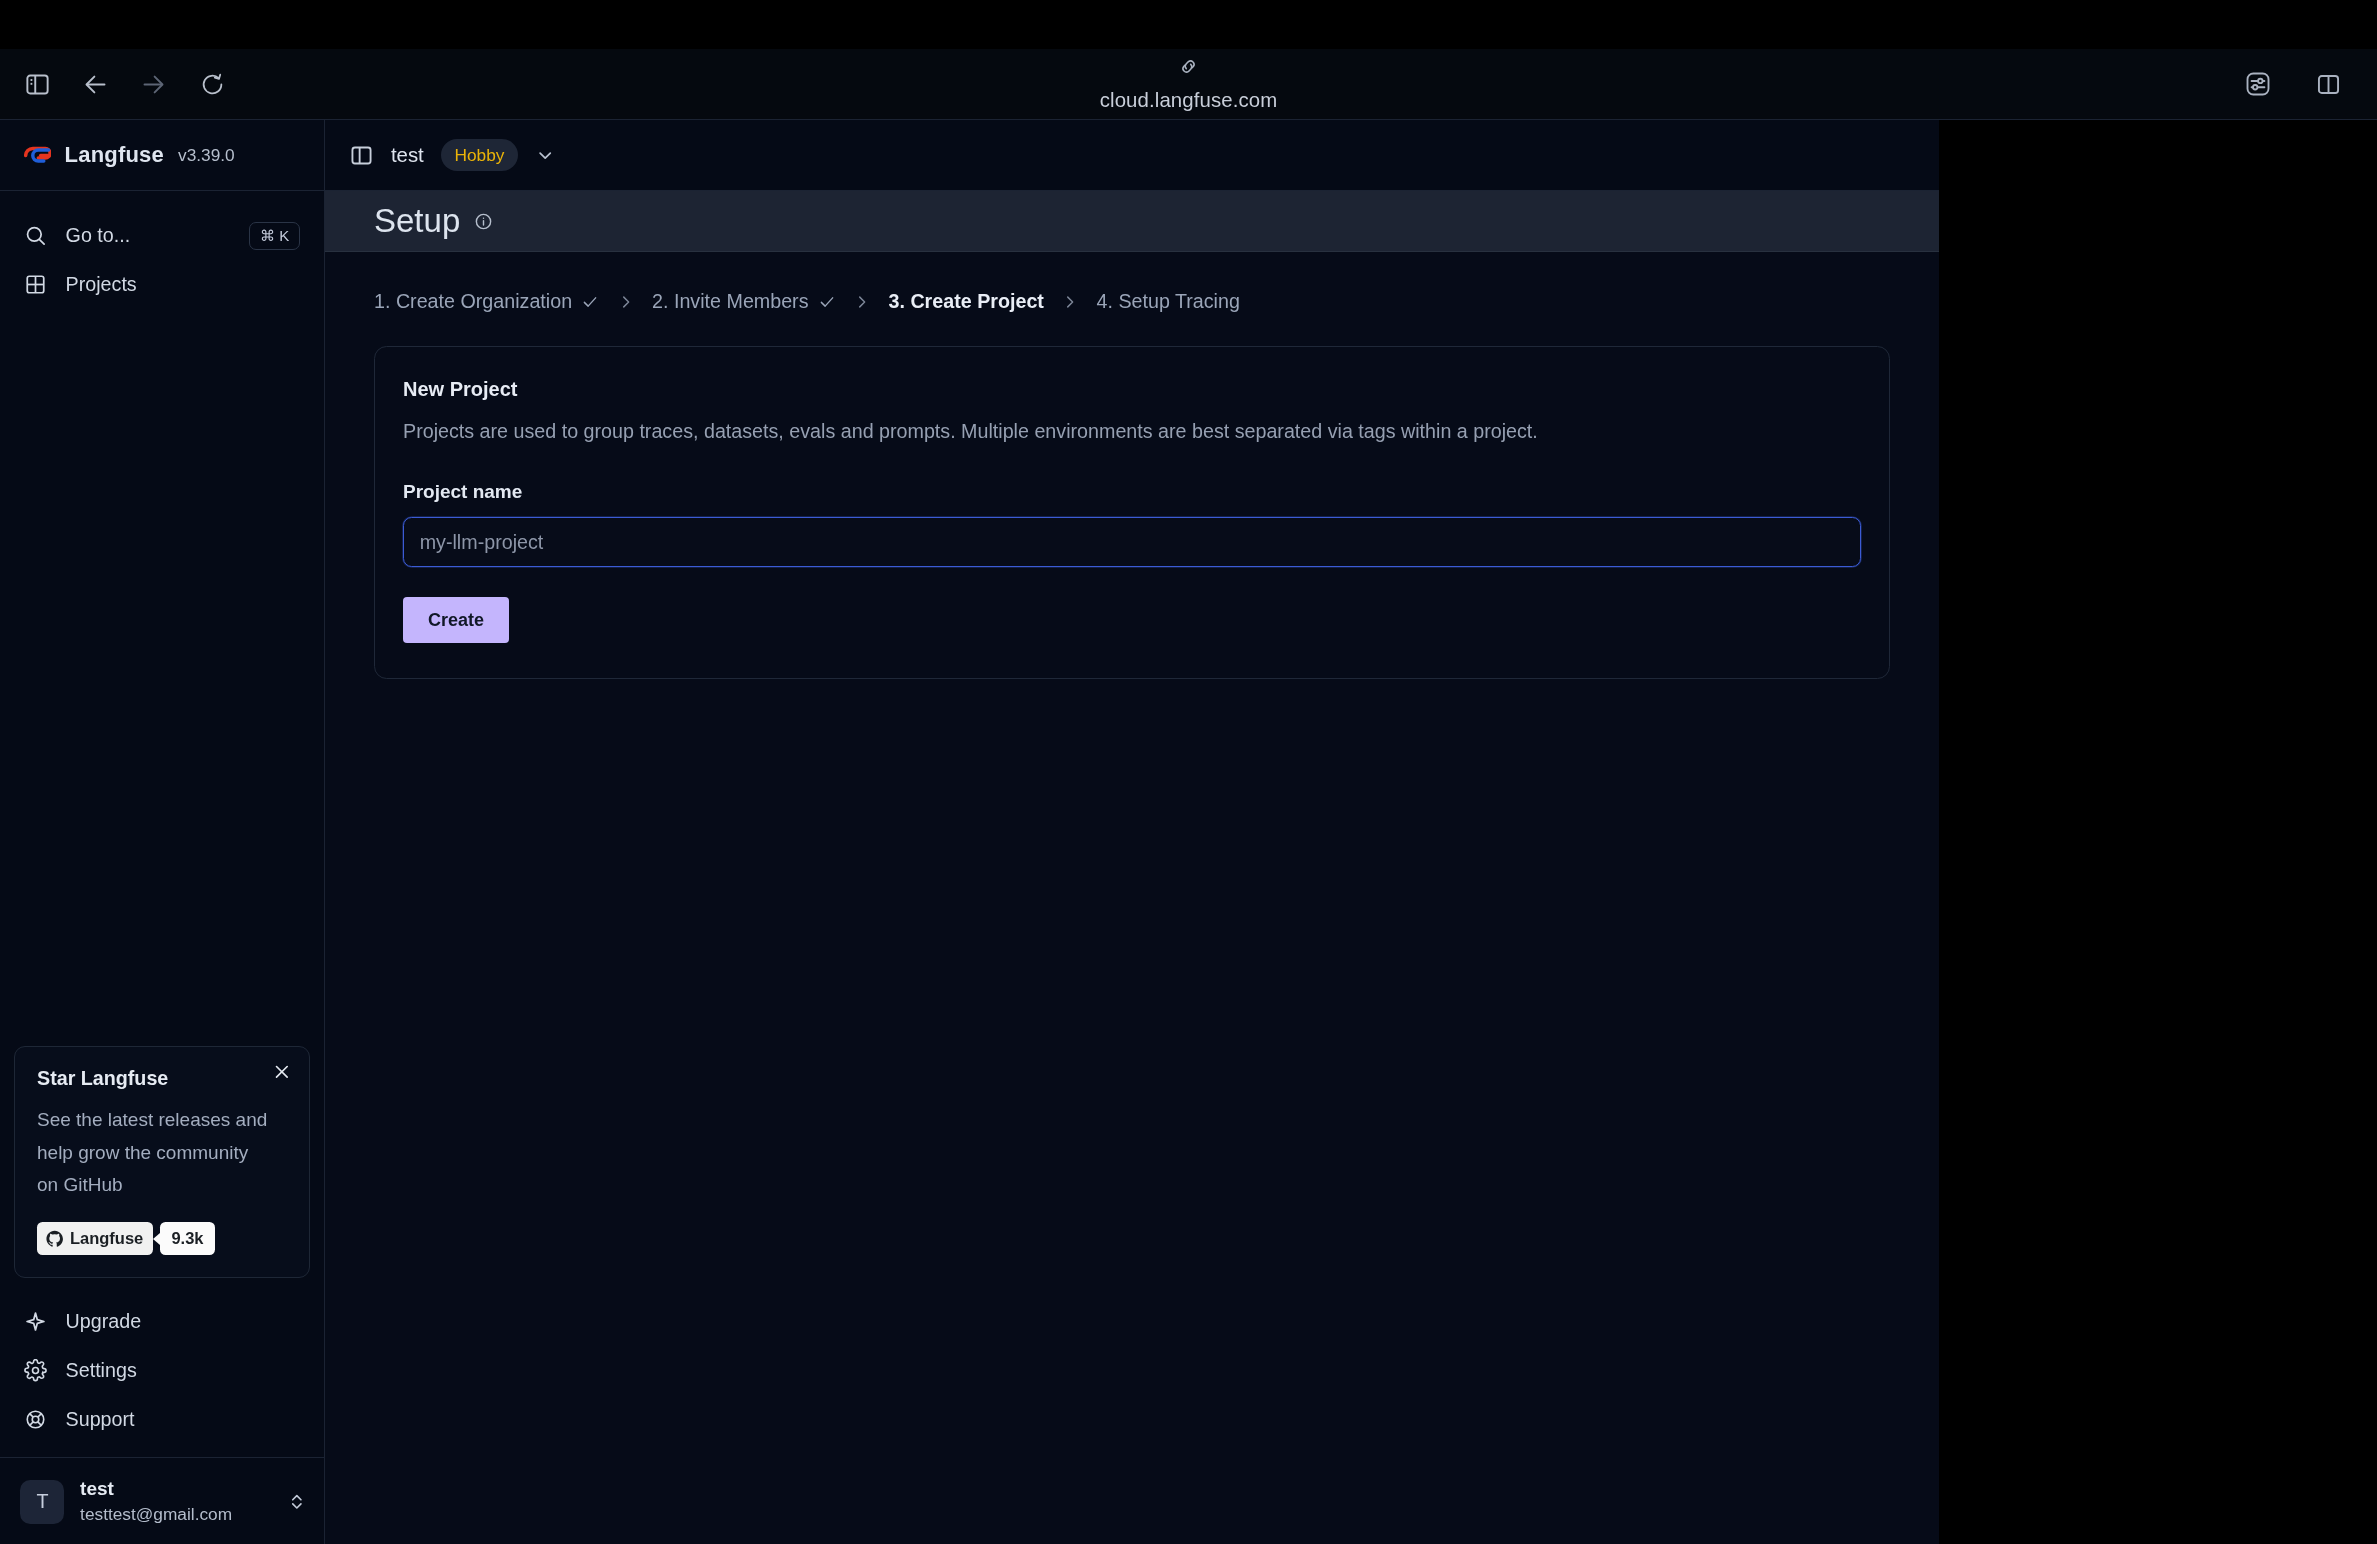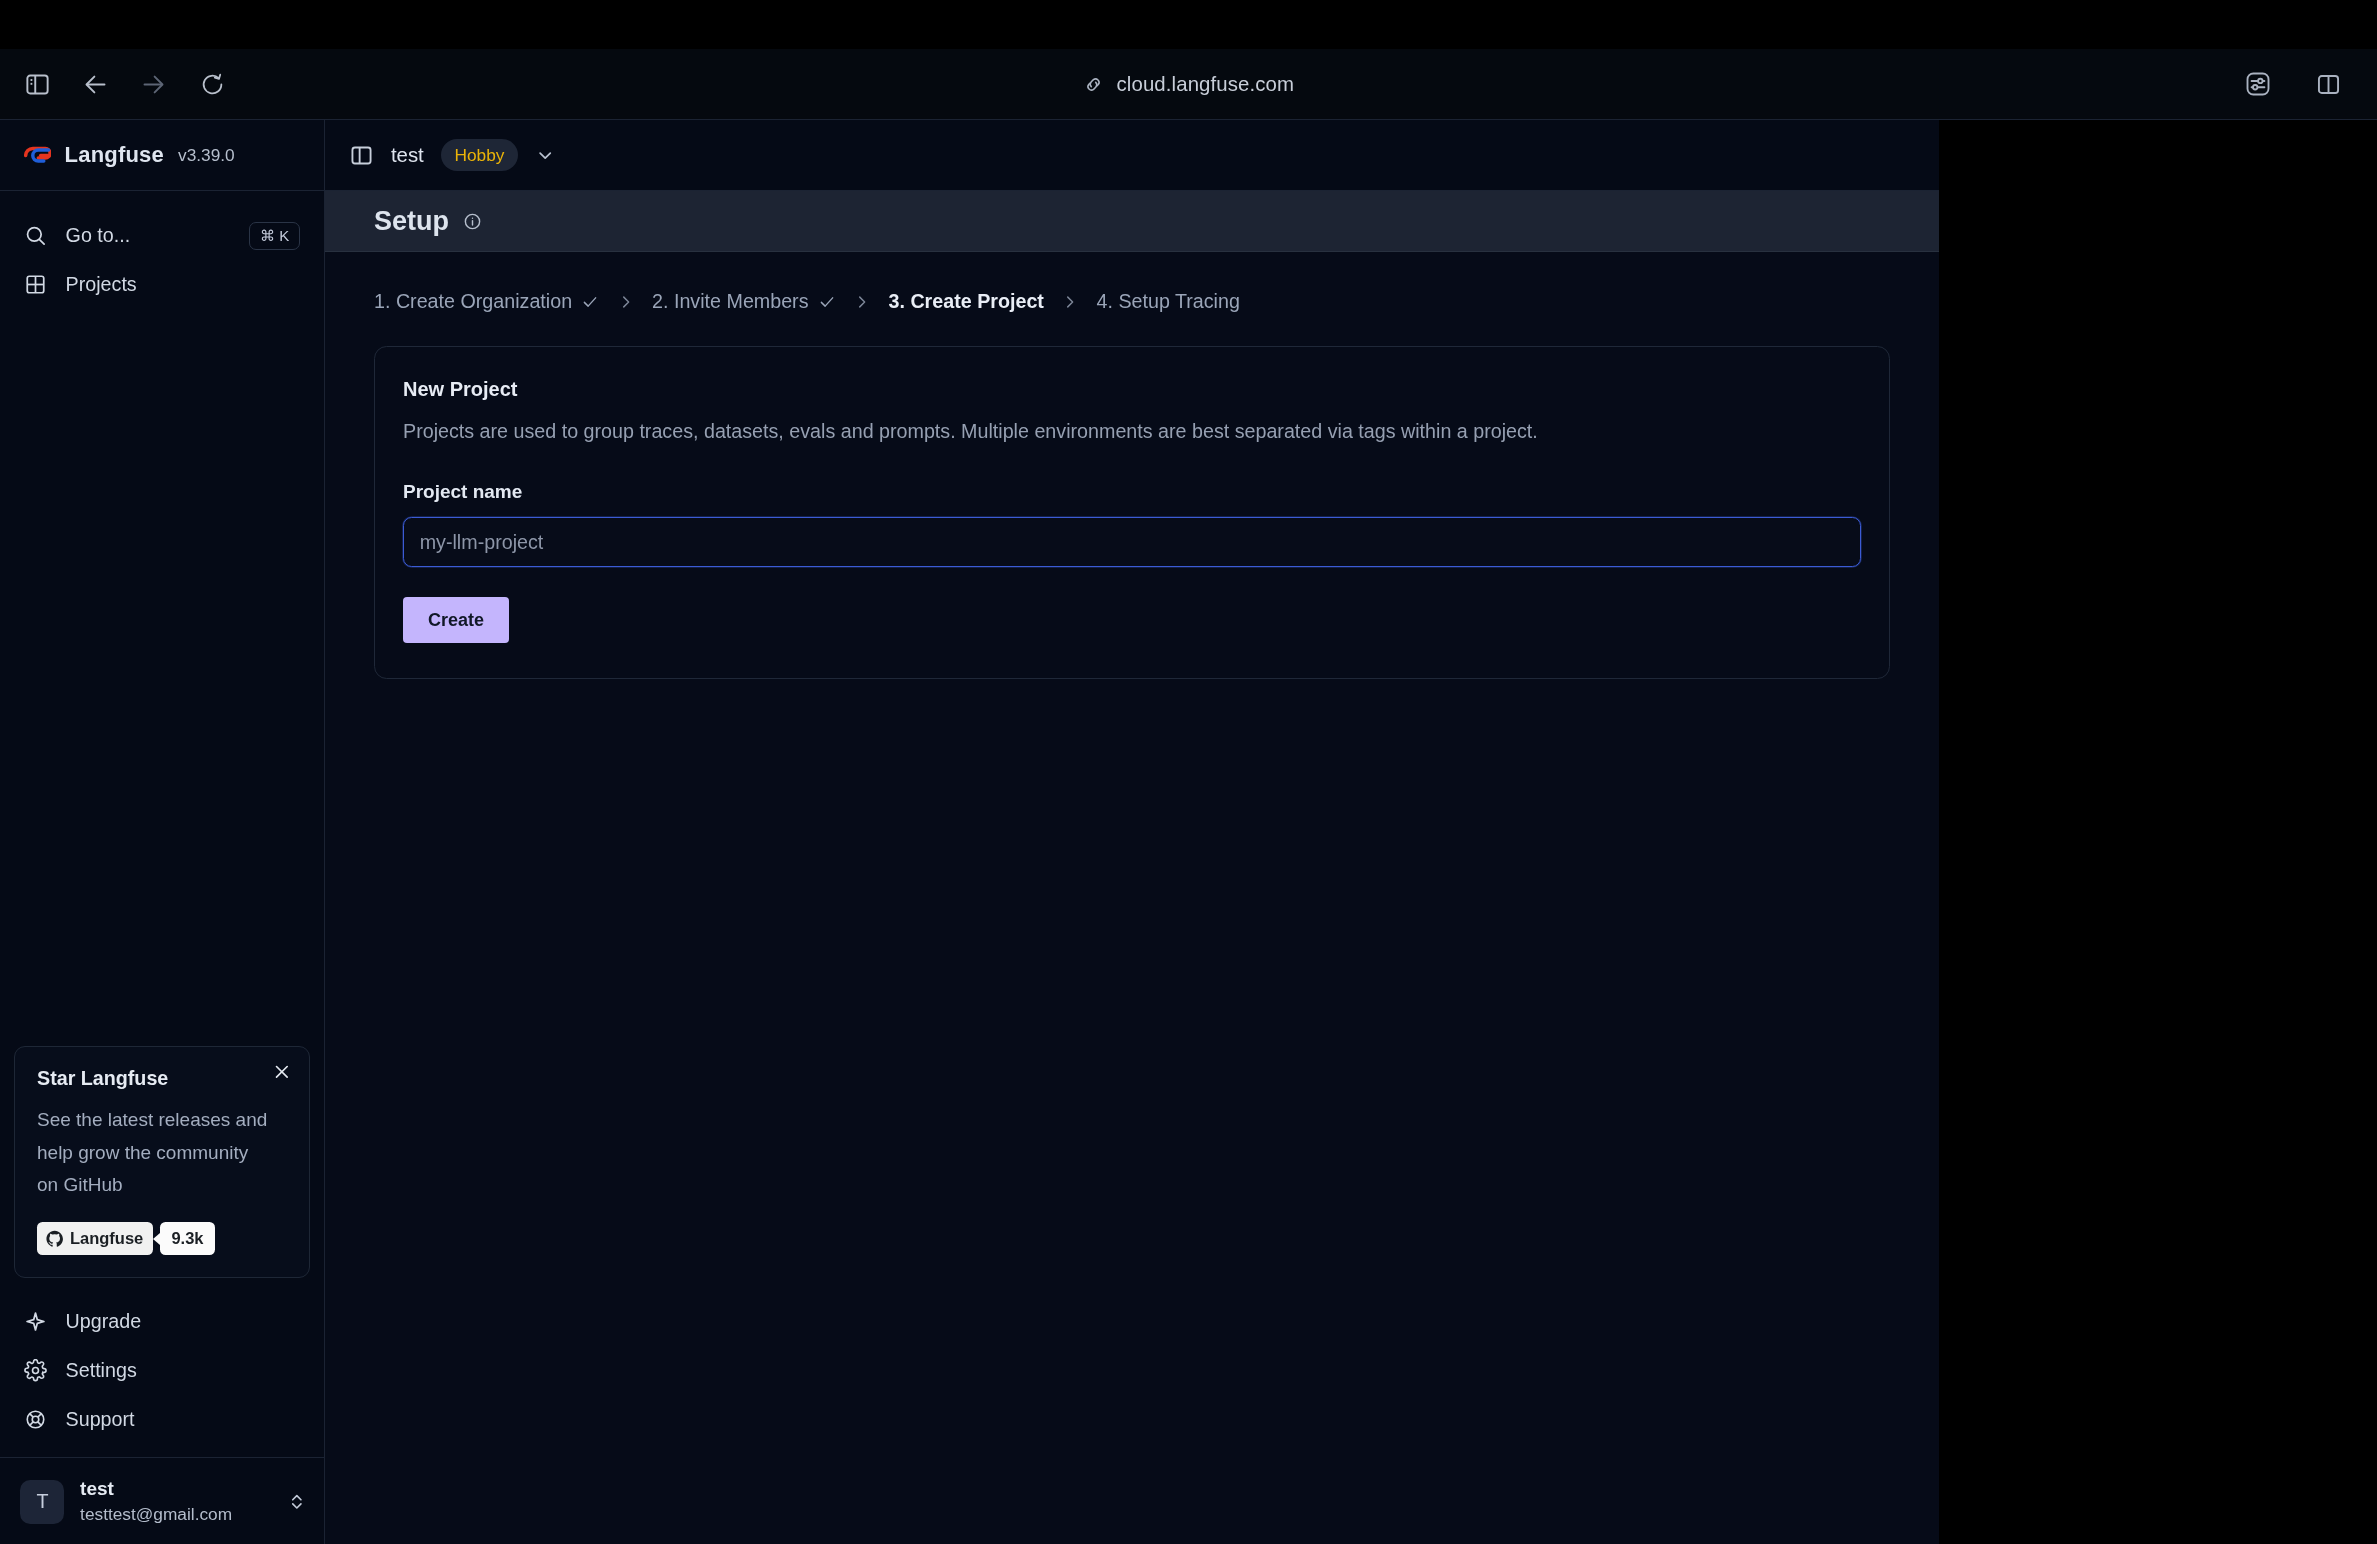--- a/index.html
+++ b/index.html
@@ -30,21 +30,21 @@
   .chrome-btn {
     width: 49px; height: 49px;
     display: flex; align-items: center; justify-content: center;
     color: #b9c0cc;
   }
   #chrome-left { display: flex; align-items: center; gap: 9.4px; margin-left: 12.6px; }
   #chrome-right { position: absolute; right: 23.6px; display: flex; align-items: center; gap: 22px; }
   #url-container {
     position: absolute; left: 0; right: 0;
     display: flex; align-items: center; justify-content: center;
-    gap: 12.6px; pointer-events: none;
+    gap: 12.6px; pointer-events: none; flex-direction: column;
   }
   #url-text {
     color: #c8ced9; font-size: 20.4px; letter-spacing: 0.1px;
   }
 
   
   #app {
     position: absolute; top: 120px; left: 0;
     width: 1939px; height: 1425px;
     background: #060b18;
@@ -157,21 +157,21 @@
     background: #1e2636; color: #eab308;
     font-size: 17.3px; padding: 5.5px 13.4px; border-radius: 785px;
   }
   #setup-header {
     background: #1d2433;
     border-bottom: 1.6px solid #28313f;
     height: 61px;
     display: flex; align-items: center;
     padding-left: 49px; gap: 14px;
   }
-  #setup-title { color: #dde4ee; font-size: 27px; font-weight: 700; }
+  #setup-title { color: #dde4ee; font-size: 33px; font-weight: 400; }
 
   #content { padding: 38px 49px 0 49px; }
 
   #stepper {
     display: flex; align-items: center;
     gap: 17.3px; font-size: 19.7px; margin-bottom: 33px;
   }
   .step { display: flex; align-items: center; gap: 9.4px; color: #9aa5b8; white-space: nowrap; }
   .step.active { color: #e9eef6; font-weight: 700; }
   .step-sep { color: #7d8798; line-height: 0; }

